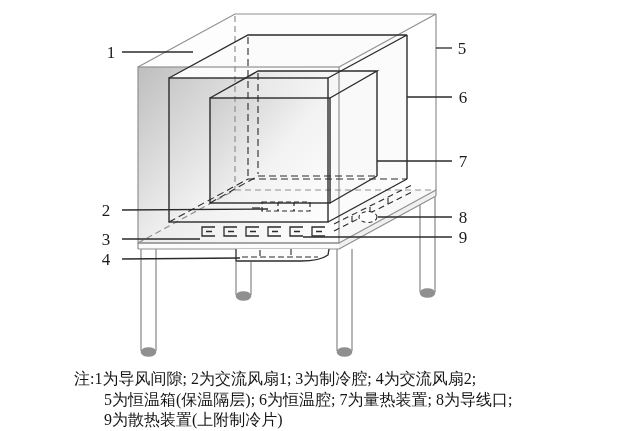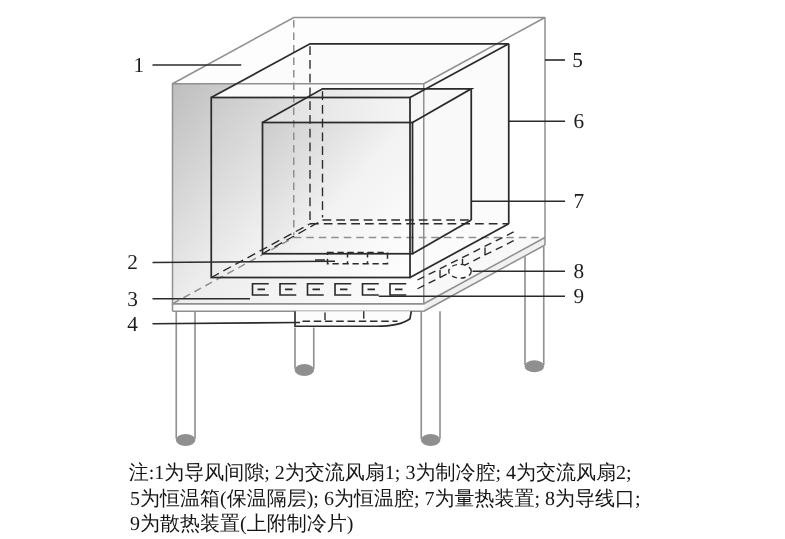--- a/index.html
+++ b/index.html
@@ -2,21 +2,21 @@
 <html><head>
 <meta charset="utf-8">
 <style>
   html,body{margin:0;padding:0;background:#ffffff;}
   .page{position:relative;width:628px;height:431px;background:#ffffff;overflow:hidden;
         font-family:"Liberation Serif","DejaVu Serif",serif;}
   svg{position:absolute;left:0;top:0;}
   .callout{font-family:"Liberation Serif","DejaVu Serif",serif;font-size:17px;fill:#1c1c1c;}
   .caption{position:absolute;color:#151515;font-size:16px;line-height:20px;white-space:nowrap;
            font-family:"Liberation Serif","DejaVu Serif",serif;}
-  .cap1{left:103px;top:369px;font-family:Liberation Serif, serif;}
+  .cap1{left:74px;top:369px;font-family:Liberation Serif, serif;}
   .cap2{left:104px;top:390px;text-align:right;}
   .cap3{left:104px;top:410px;}
 </style>
 </head>
 <body>
 
 <div class="page">
 
 <svg width="628" height="431" viewBox="0 0 628 431">
   <defs>

